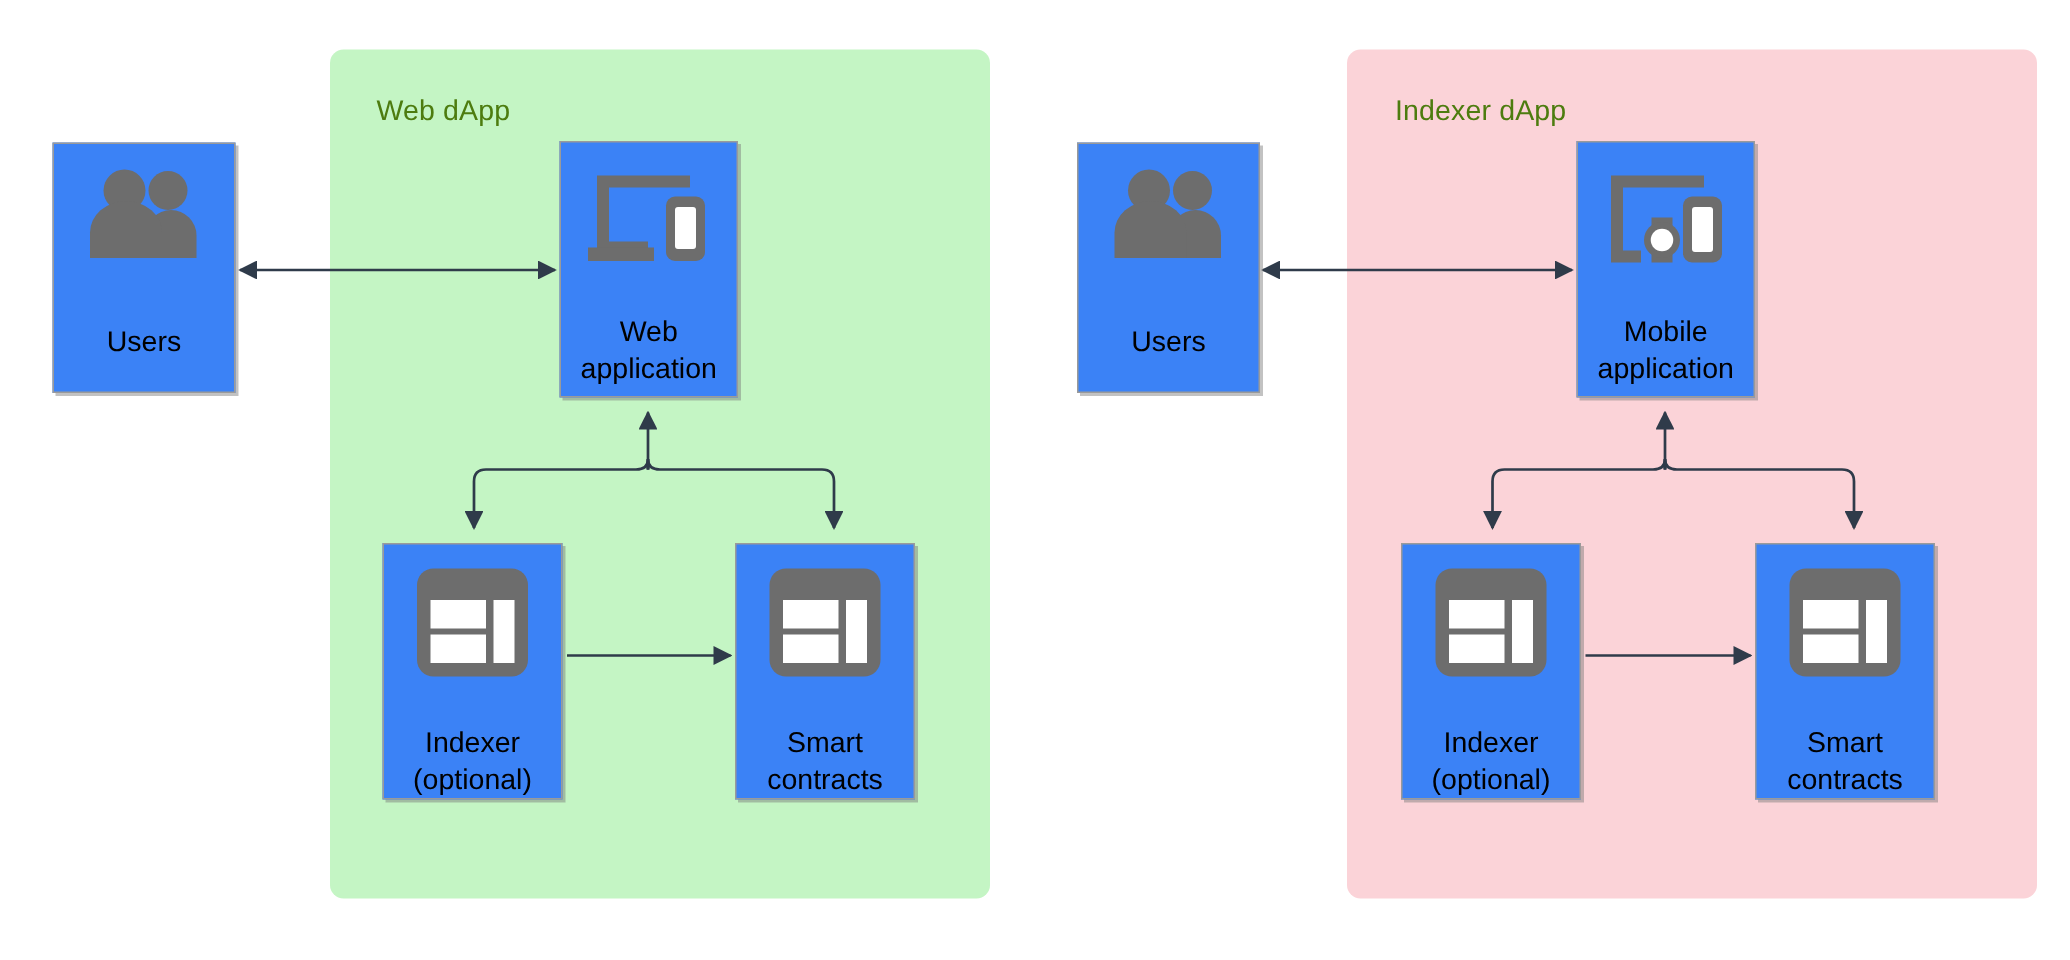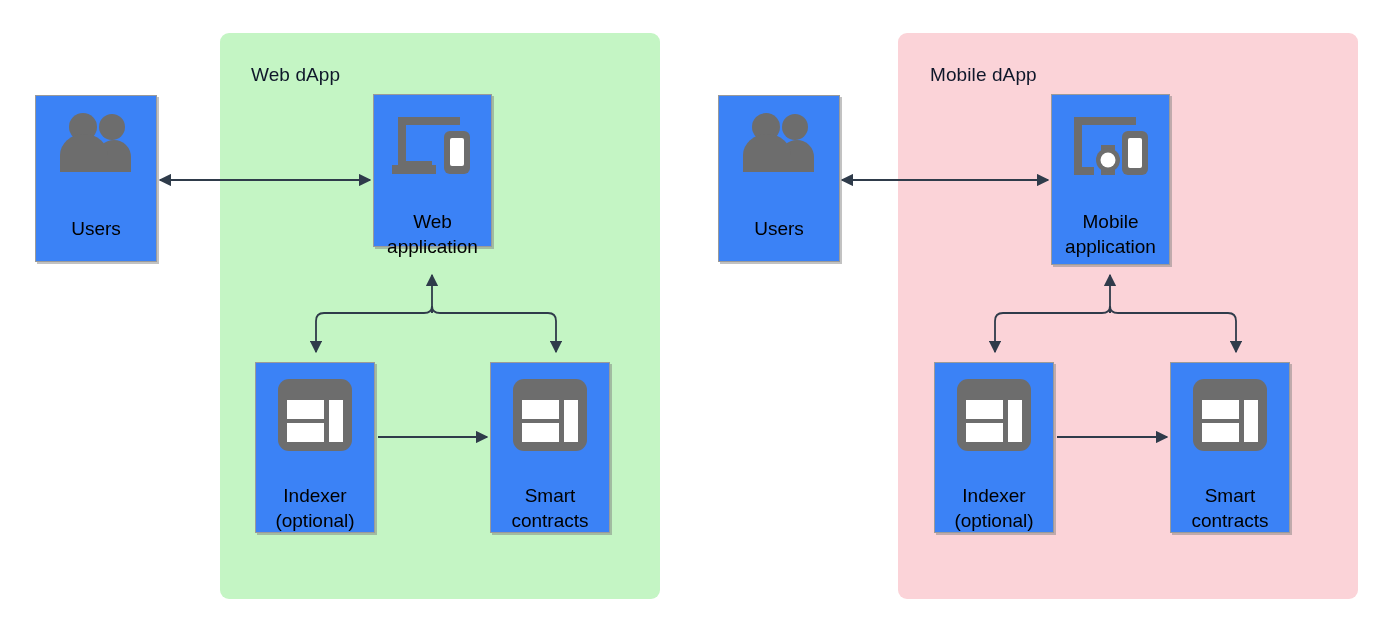--- a/index.html
+++ b/index.html
@@ -13,21 +13,21 @@
   #stage{position:absolute;left:0;top:0;width:1380px;height:640px;}
 
   
   .panel{
     position:absolute;
     border-radius:9px;
   }
   .panel-title{
     position:absolute;
     font-size:19px;
-    color:#0f172a;
+    color:#4d7c0f;
     white-space:nowrap;
     letter-spacing:.1px;
   }
 
   
   .node{
     position:absolute;
     background:#3b82f6;
     border:1px solid #9a9a9a;
     box-shadow:2px 2px 0 rgba(120,120,120,.45);
@@ -56,21 +56,21 @@
 </style>
 </head>
 <body>
 
 <div id="stage">
 
   <div class="panel" style="left:220px;top:33px;width:440px;height:566px;background:#C4F5C4;"></div>
   <div class="panel-title" style="left:251px;top:64px;">Web dApp</div>
 
   <div class="panel" style="left:898px;top:33px;width:460px;height:566px;background:#FBD3D8;"></div>
-  <div class="panel-title" style="left:930px;top:64px;">Mobile dApp</div>
+  <div class="panel-title" style="left:930px;top:64px;">Indexer dApp</div>
 
   <svg class="conn" viewBox="0 0 1380 640" xmlns="http://www.w3.org/2000/svg">
     <defs>
       <marker id="ahead" viewBox="0 0 10 10" refX="9" refY="5" markerWidth="7" markerHeight="7" orient="auto-start-reverse">
         <path d="M 0 0 L 10 5 L 0 10 z" fill="#2F3B4A"></path>
       </marker>
       <marker id="atail" viewBox="0 0 10 10" refX="9" refY="5" markerWidth="7" markerHeight="7" orient="auto-start-reverse">
         <path d="M 0 0 L 10 5 L 0 10 z" fill="#2F3B4A"></path>
       </marker>
     </defs>
@@ -97,21 +97,21 @@
       <svg width="78" height="62" viewBox="0 0 78 62" xmlns="http://www.w3.org/2000/svg">
         <circle cx="26" cy="17" r="14" fill="#6D6D6D"></circle>
         <circle cx="55" cy="17" r="13" fill="#6D6D6D"></circle>
         <path d="M40 62 L40 47 a17 17 0 0 1 34 0 L74 62 Z" fill="#6D6D6D"></path>
         <path d="M3 62 L3 45 a24 21 0 0 1 48 0 L51 62 Z" fill="#6D6D6D"></path>
       </svg>
     </span>
     <span class="node-label" style="top:120px;">Users</span>
   </div>
 
-  <div class="node" style="left:373px;top:94px;width:119px;height:153px;">
+  <div class="node" style="left:373px;top:94px;width:119px;height:171px;">
     <span class="node-icon">
       <svg width="86" height="70" viewBox="0 0 86 70" xmlns="http://www.w3.org/2000/svg">
 
         <path d="M8 8 h62 v8 H16 v36 h26 v8 H8 Z" fill="#6D6D6D"></path>
         <rect x="2" y="56" width="44" height="9" fill="#6D6D6D"></rect>
 
         <rect x="54" y="22" width="26" height="43" rx="6" ry="6" fill="#6D6D6D"></rect>
         <rect x="60" y="29" width="14" height="28" rx="2" ry="2" fill="#ffffff"></rect>
       </svg>
     </span>

